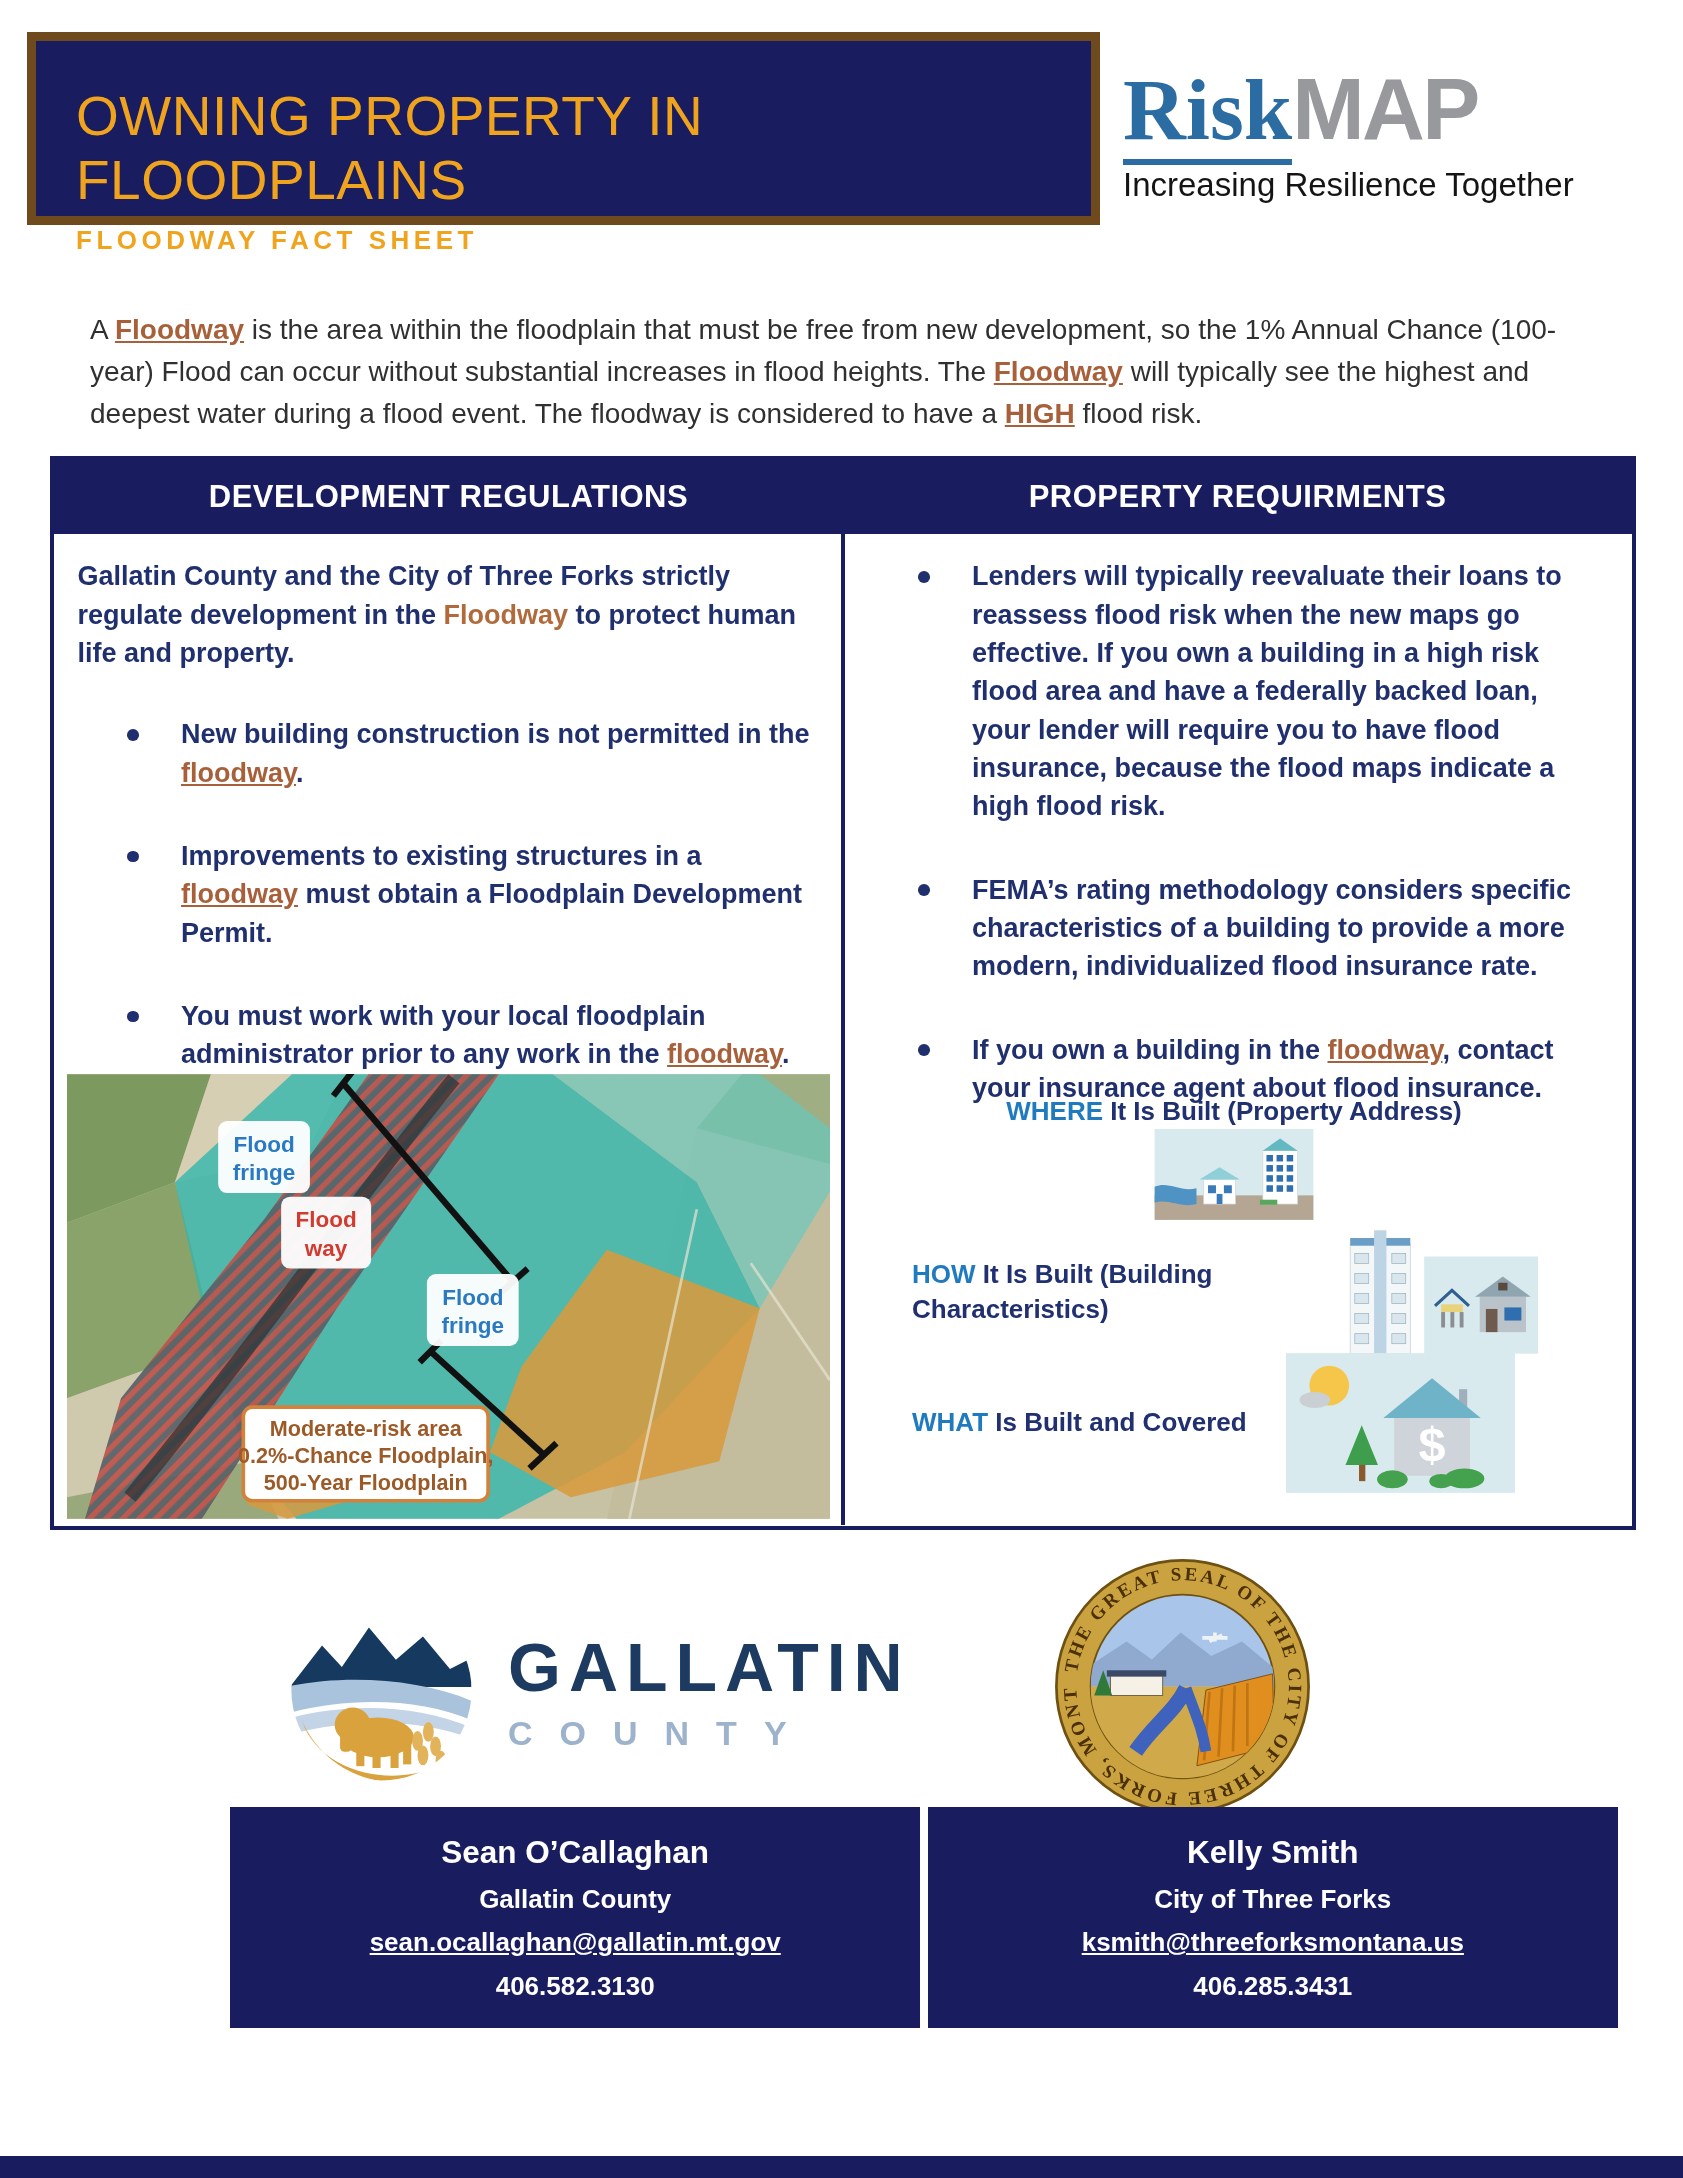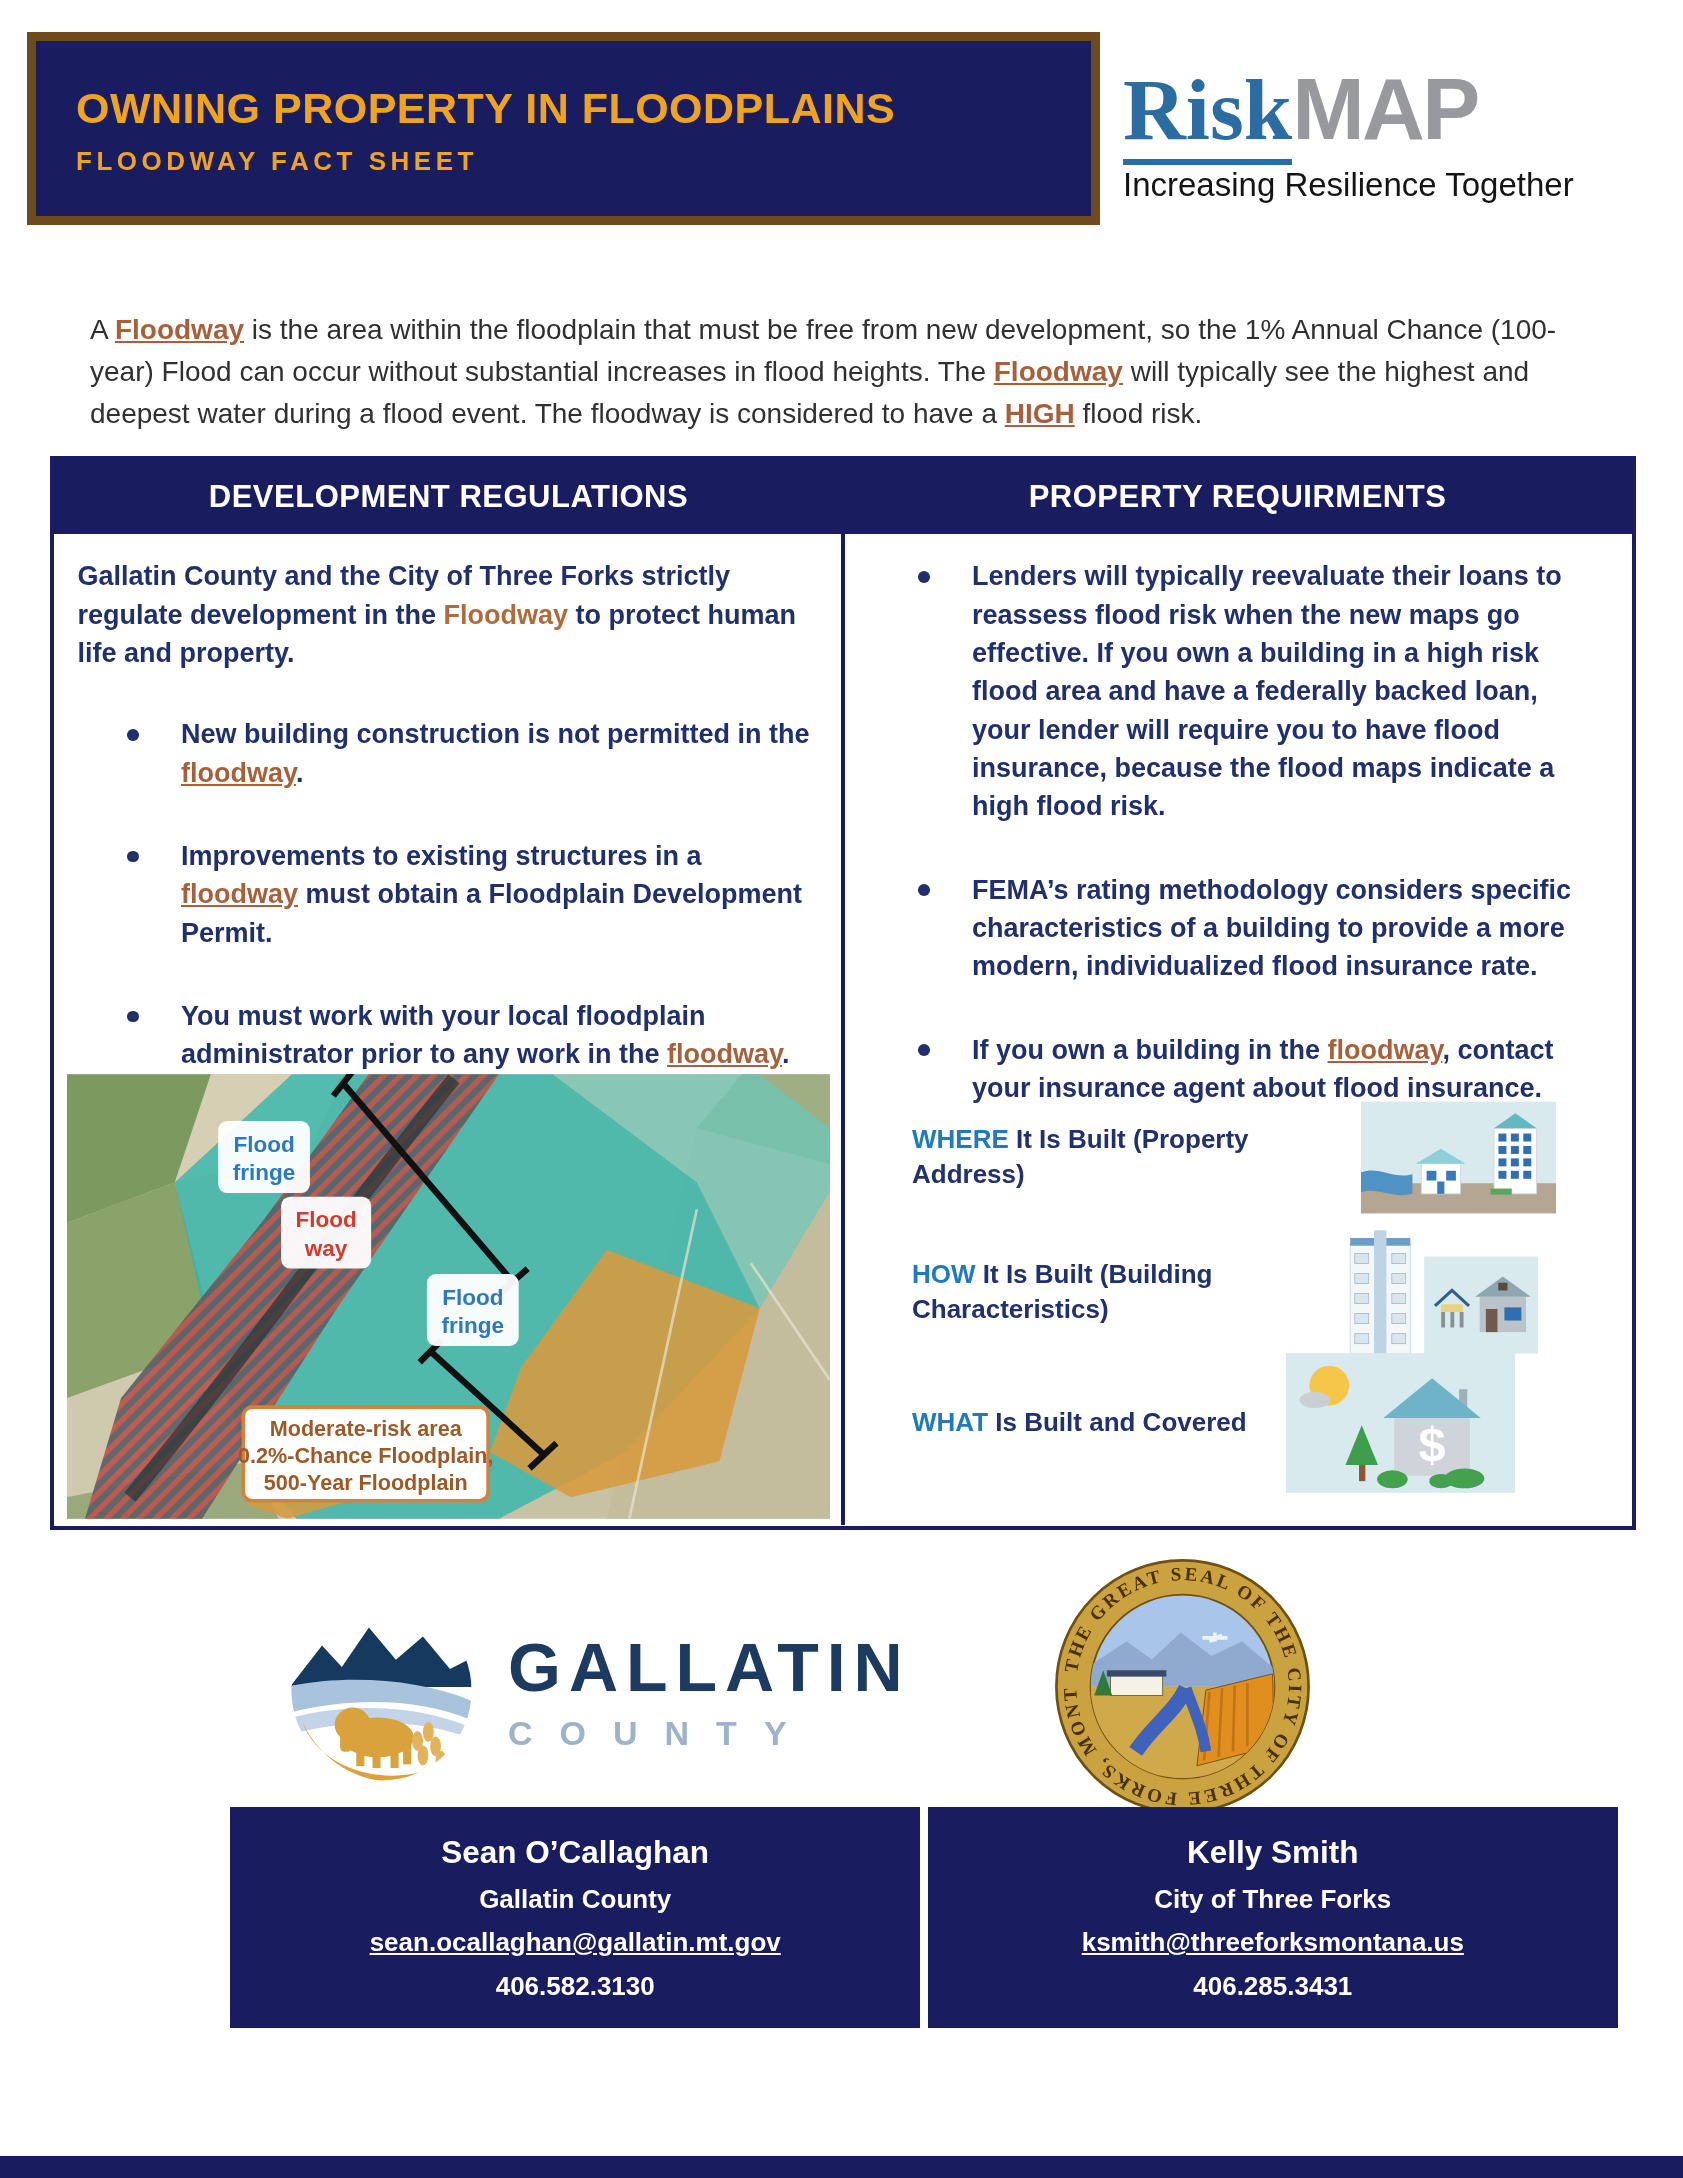--- a/index.html
+++ b/index.html
@@ -8,21 +8,21 @@
     background:#ffffff; overflow:hidden;
     font-family:"Liberation Sans", sans-serif;
   }
 
   
   .banner {
     position:absolute; left:27px; top:32px; width:1073px; height:193px;
     box-sizing:border-box; background:#191d5f; border:9px solid #6f4a1d;
     padding:43px 0 0 40px;
   }
-  .banner-title { font-size:43px; font-weight:700; color:#f0a41e; letter-spacing:0.5px; }
+  .banner-title { font-size:55px; font-weight:400; color:#f0a41e; letter-spacing:0.5px; }
   .banner-sub   { font-size:26px; font-weight:600; color:#f0a41e; letter-spacing:4.5px; margin-top:12.6px; }
 
   
   .brand { position:absolute; left:1123px; top:63px; width:549px; }
   .brand-logo { font-size:87px; line-height:1.05; white-space:nowrap; }
   .brand-risk { font-family:"Liberation Serif", serif; font-weight:700; color:#2b6da3;
                 border-bottom:6.3px solid #2b6da3; padding-bottom:0.9px; }
   .brand-map  { font-weight:700; color:#97999d; letter-spacing:-2.7px; }
   .brand-tagline { font-size:33px; color:#141414; margin-top:10.8px; }
 
@@ -66,21 +66,21 @@
   
   .map-fig { position:absolute; left:12.6px; top:540px; width:763px; height:445px; }
   .map-fig svg { display:block; }
 
   
   .factor-row {
     position:absolute; left:0; width:100%; box-sizing:border-box;
     display:flex; align-items:center; justify-content:space-between;
     padding-left:67px;
   }
-  .factor-1 { top:560px; height:126px; padding-right:76px; }
+  .factor-1 { top:560px; height:126px; padding-right:76px;flex-direction:column; }
   .factor-2 { top:686px; height:144px; padding-right:94px; }
   .factor-3 { top:817px; height:144px; padding-right:117px; }
   .factor-label { font-size:26px; font-weight:700; color:#203070; line-height:1.35; }
   .factor-lead  { color:#1f7ac0; }
 
   
   .gallatin { position:absolute; left:286px; top:1595px; display:flex; align-items:center; }
   .gallatin-text { margin-left:31px; }
   .gallatin-name { font-size:68px; font-weight:800; color:#1d3a60; letter-spacing:8px; }
   .gallatin-sub  { font-size:34px; font-weight:700; color:#9db3cc; letter-spacing:27px; margin-top:7.2px; }

